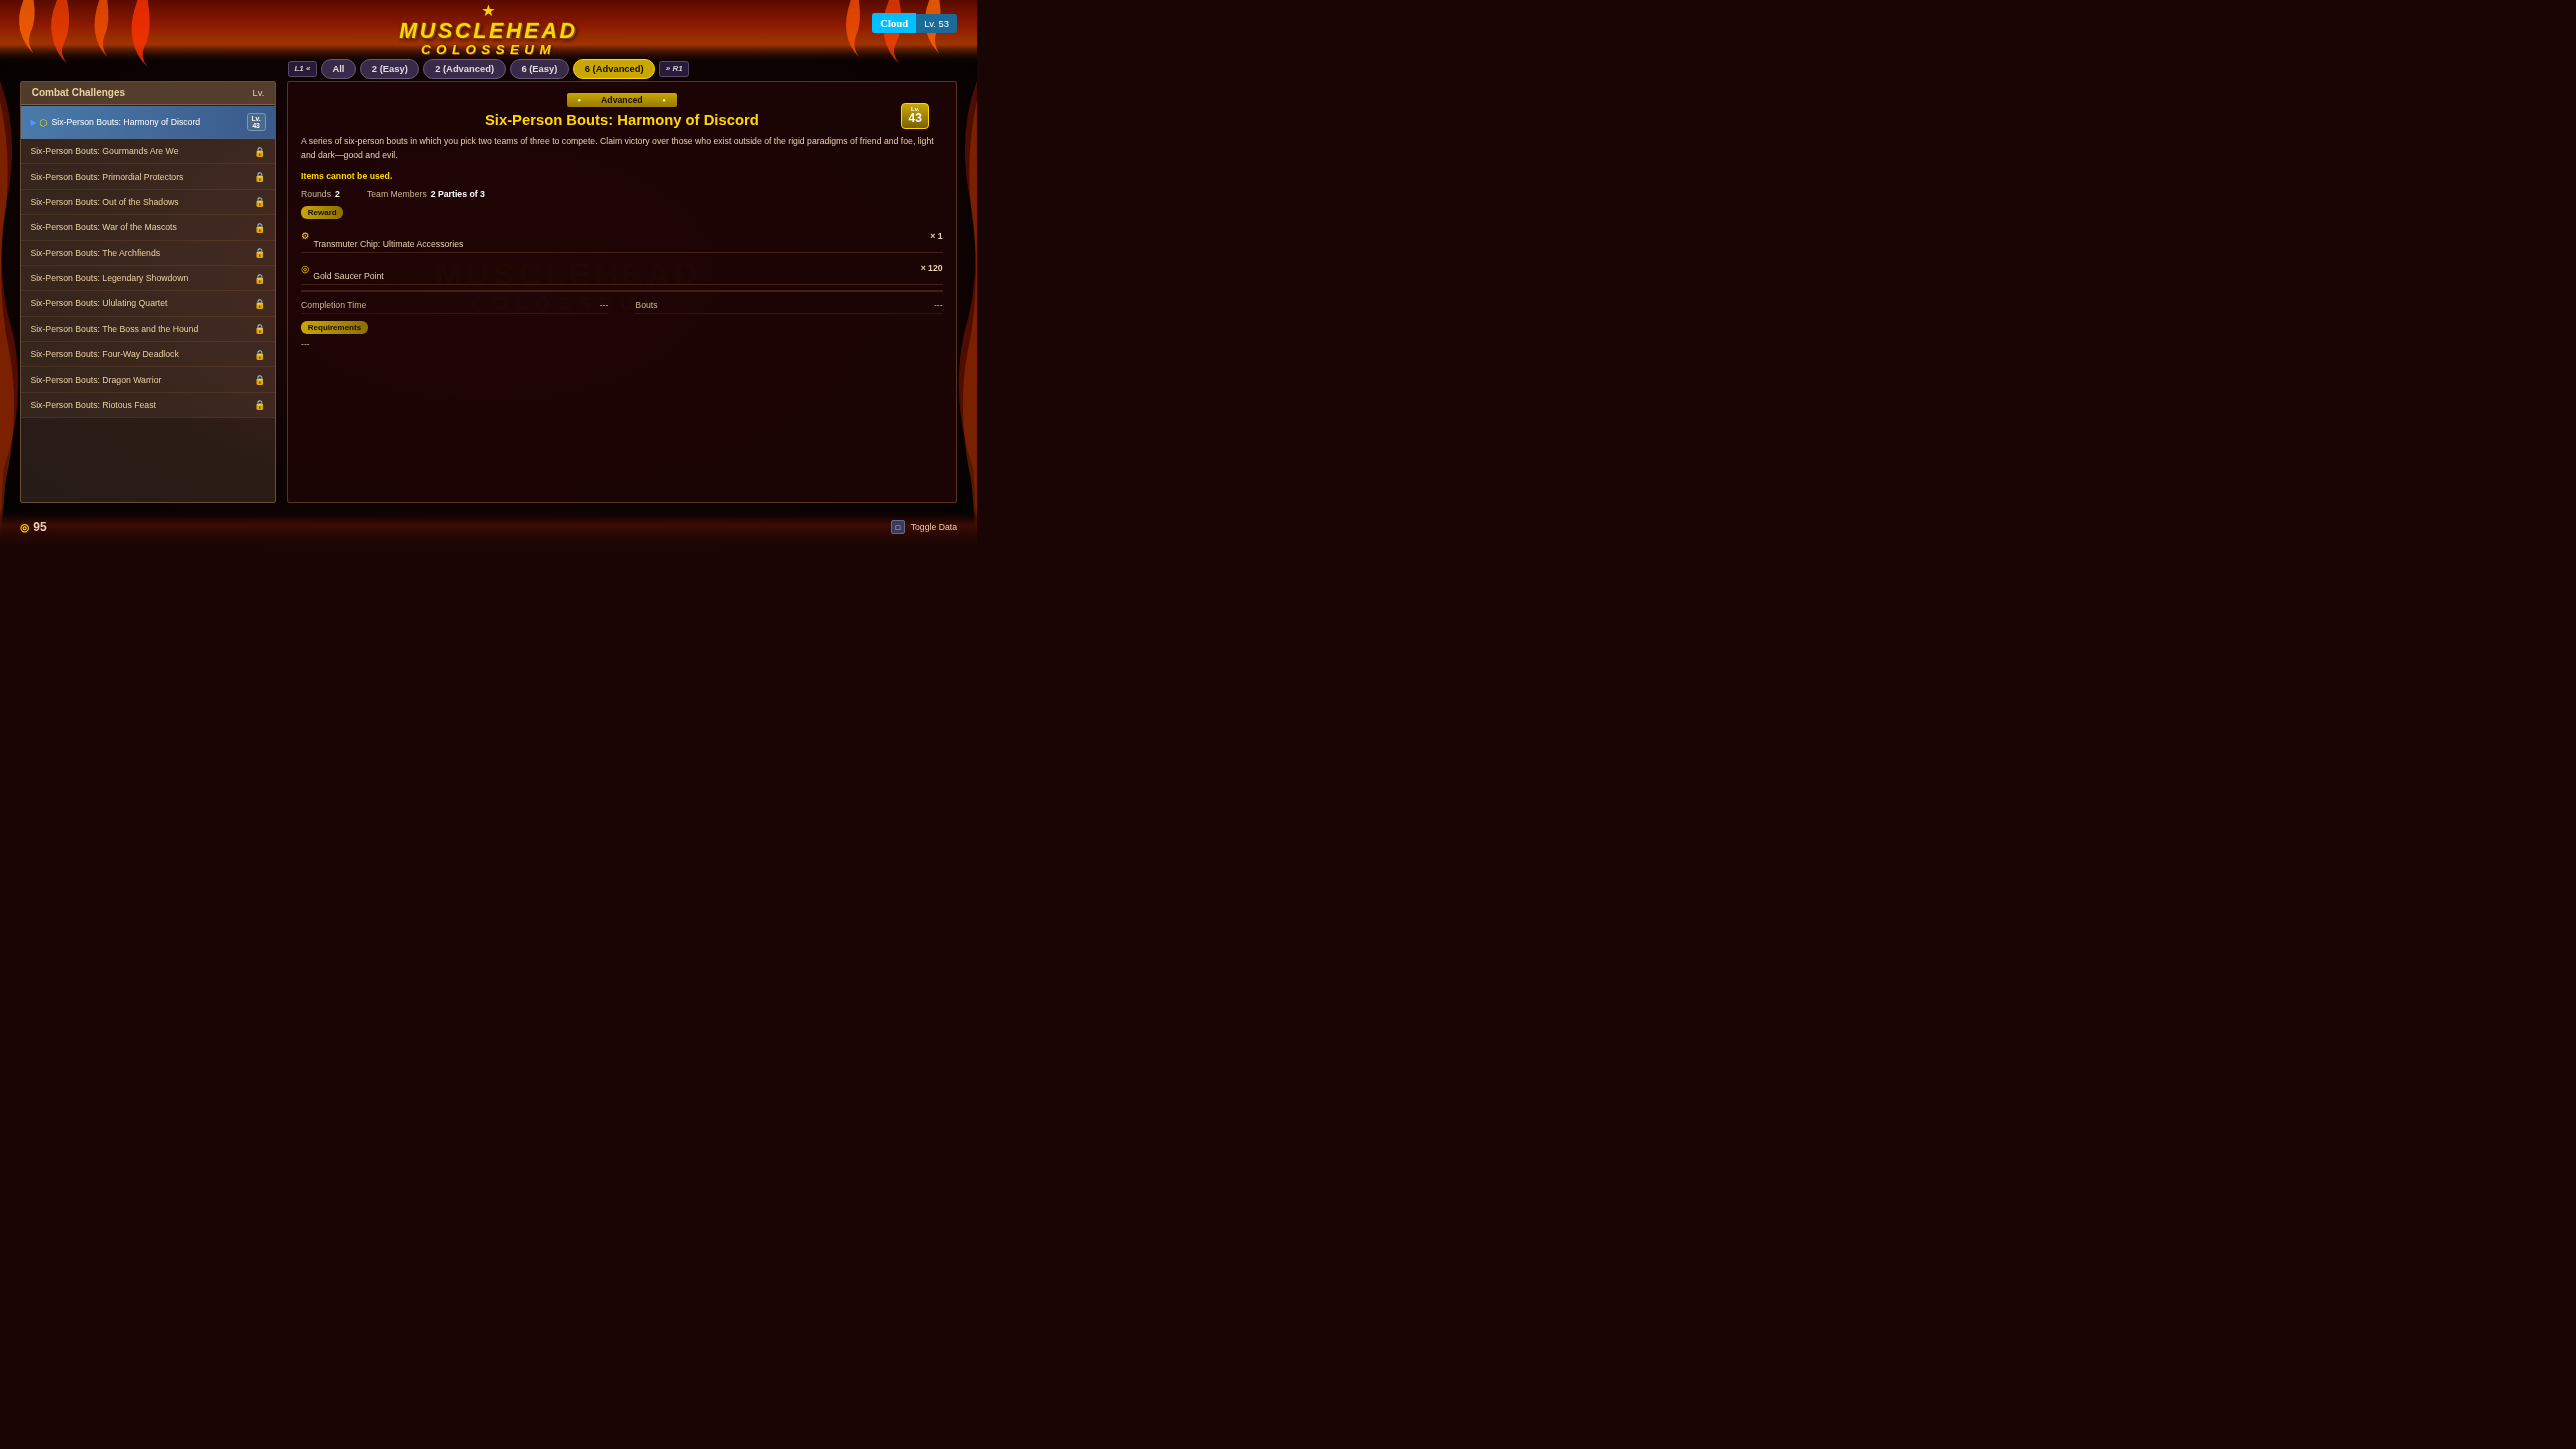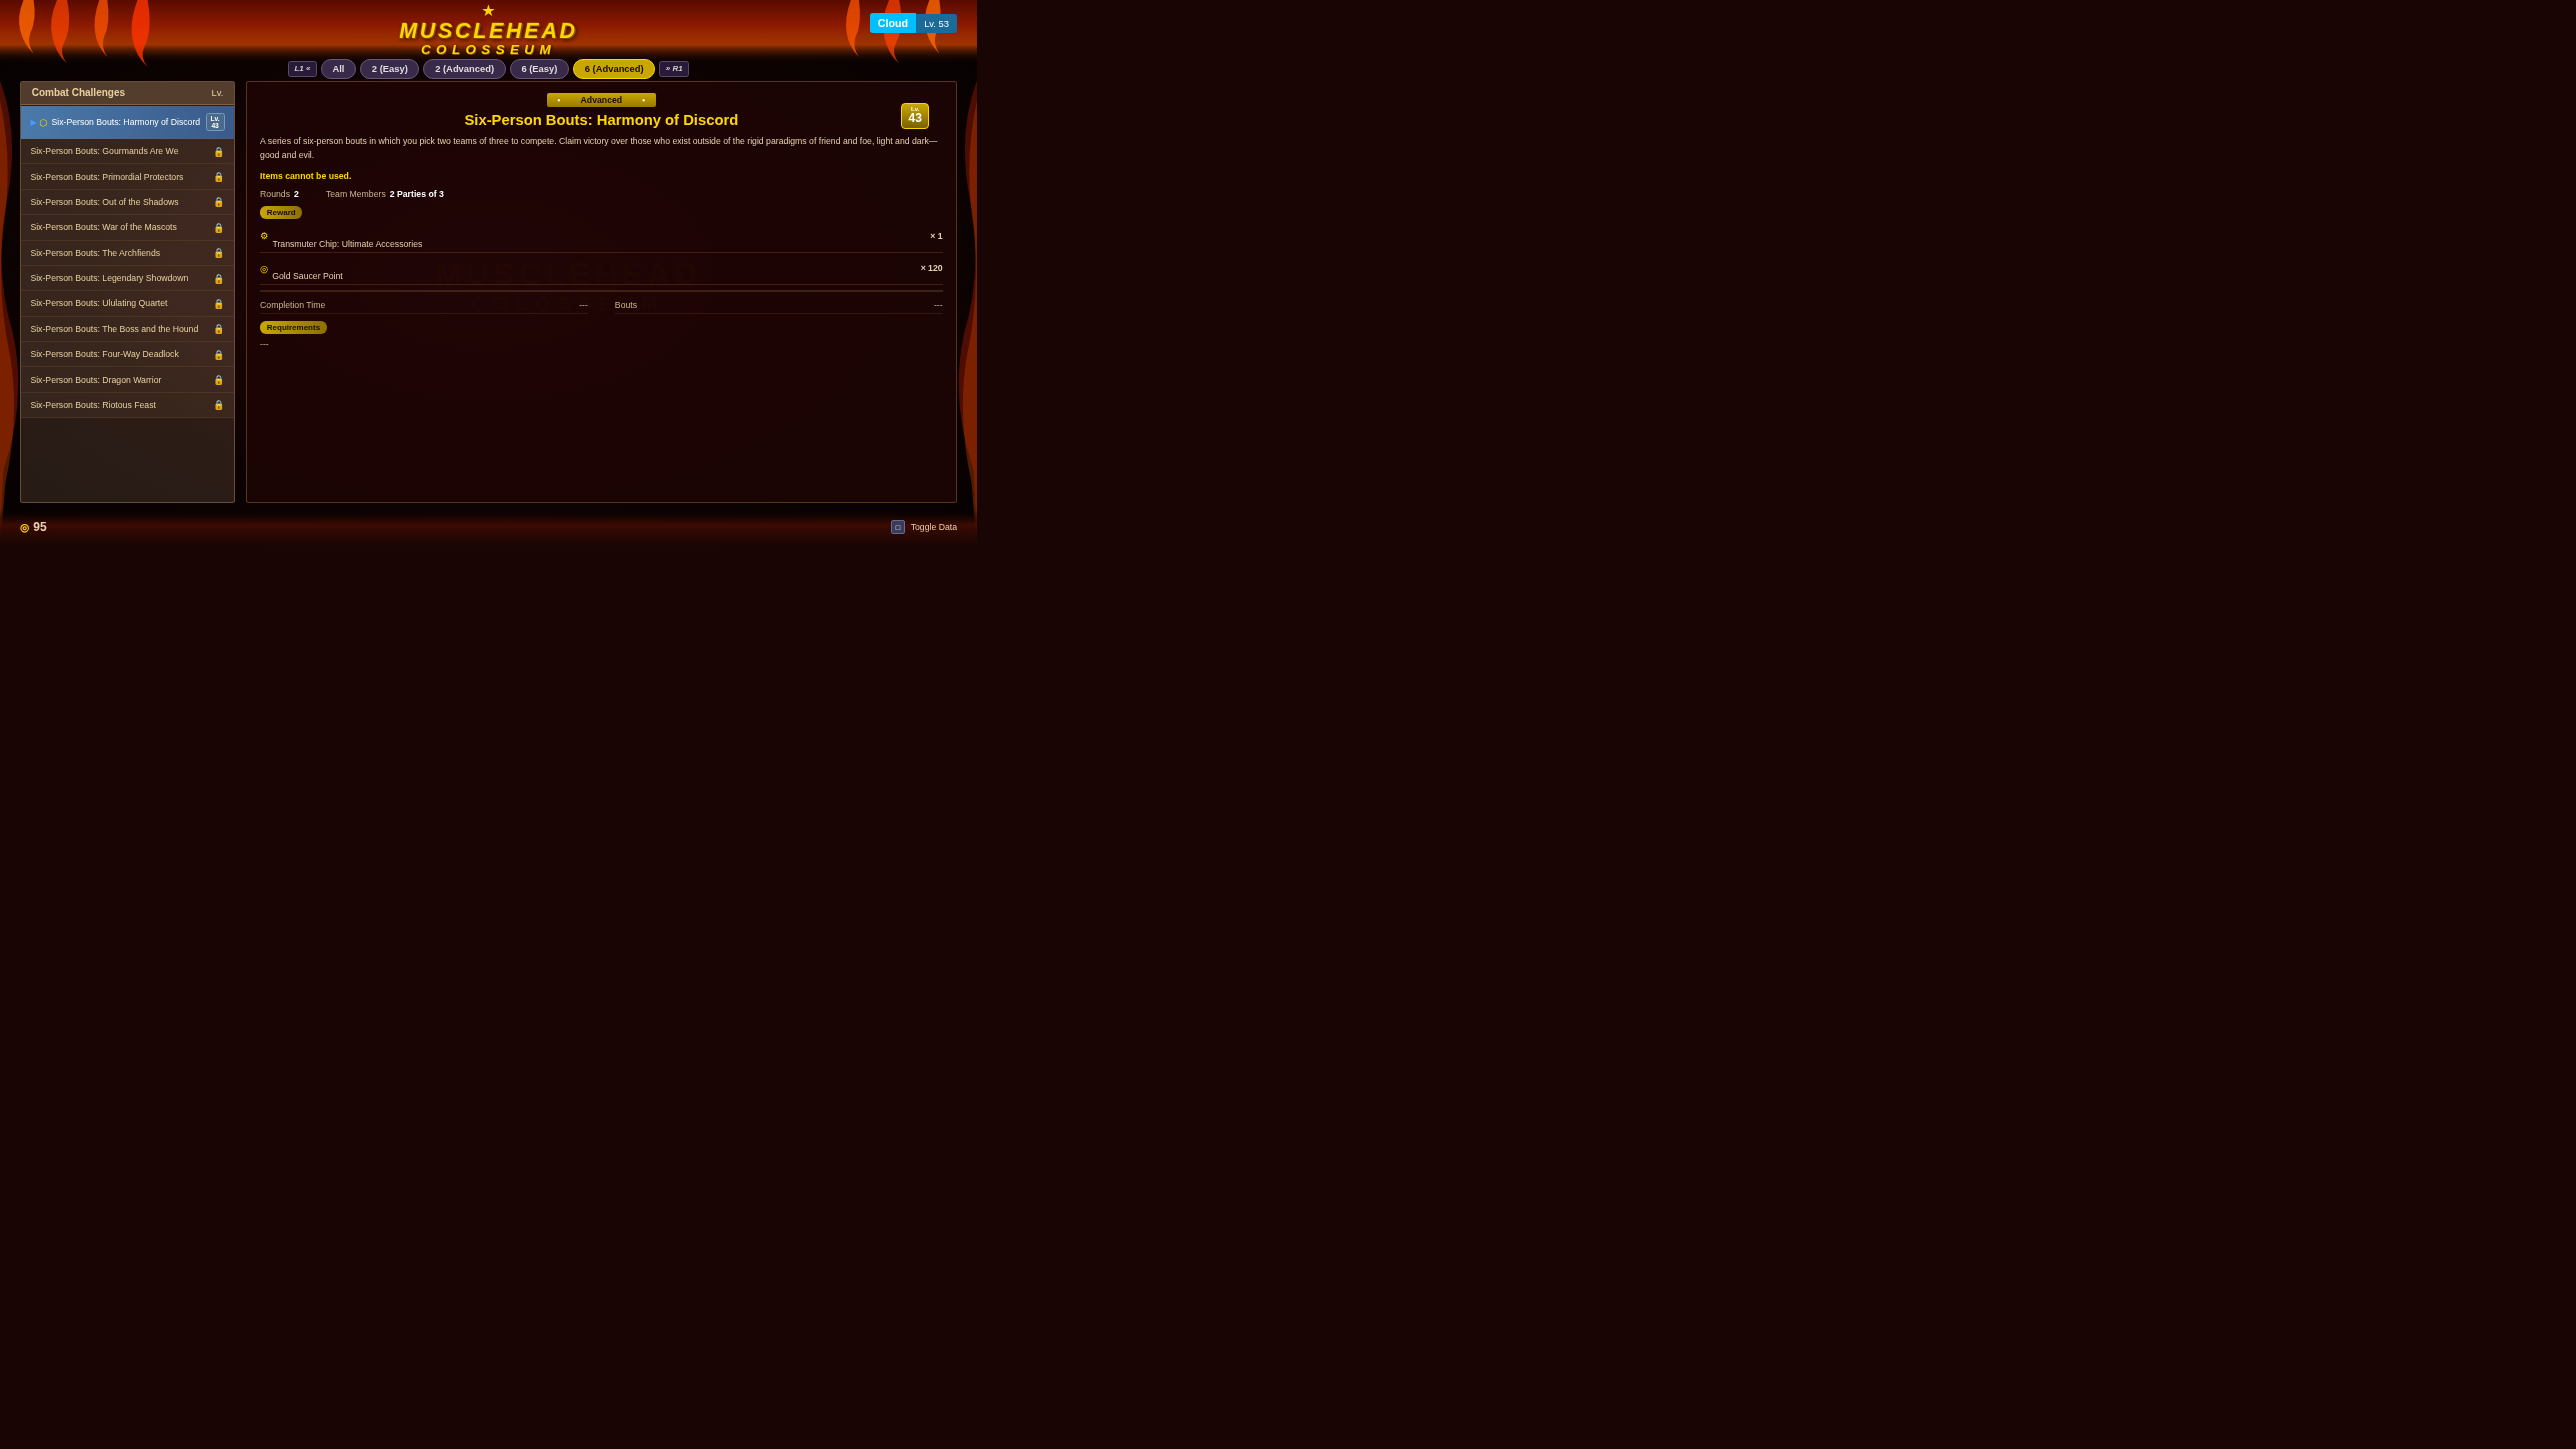--- a/index.html
+++ b/index.html
@@ -83,20 +83,21 @@
       gap: 0;
     }
 
     .player-name-box {
       background: #00BFFF;
       color: #fff;
       font-weight: bold;
       font-size: 10.7px;
       padding: 4px 8px;
       border-radius: 2.7px 0 0 2.7px;
+      font-family: Liberation Serif, serif;
     }
 
     .player-level-box {
       background: #1a6a9a;
       color: #fff;
       font-size: 9.4px;
       padding: 4px 8px;
       border-radius: 0 2.7px 2.7px 0;
     }
 
@@ -147,21 +148,21 @@
       top: 81px;
       left: 20px; right: 20px;
       bottom: 44px;
       z-index: 5;
       display: flex;
       gap: 10.7px;
     }
 
     
     .left-panel {
-      width: 215px;
+      width: 256px;
       background: rgba(220, 180, 140, 0.15);
       border: 1.3px solid rgba(200, 150, 100, 0.4);
       border-radius: 2.7px;
       overflow: hidden;
       display: flex;
       flex-direction: column;
     }
 
     .panel-header {
       background: rgba(180, 140, 100, 0.3);

